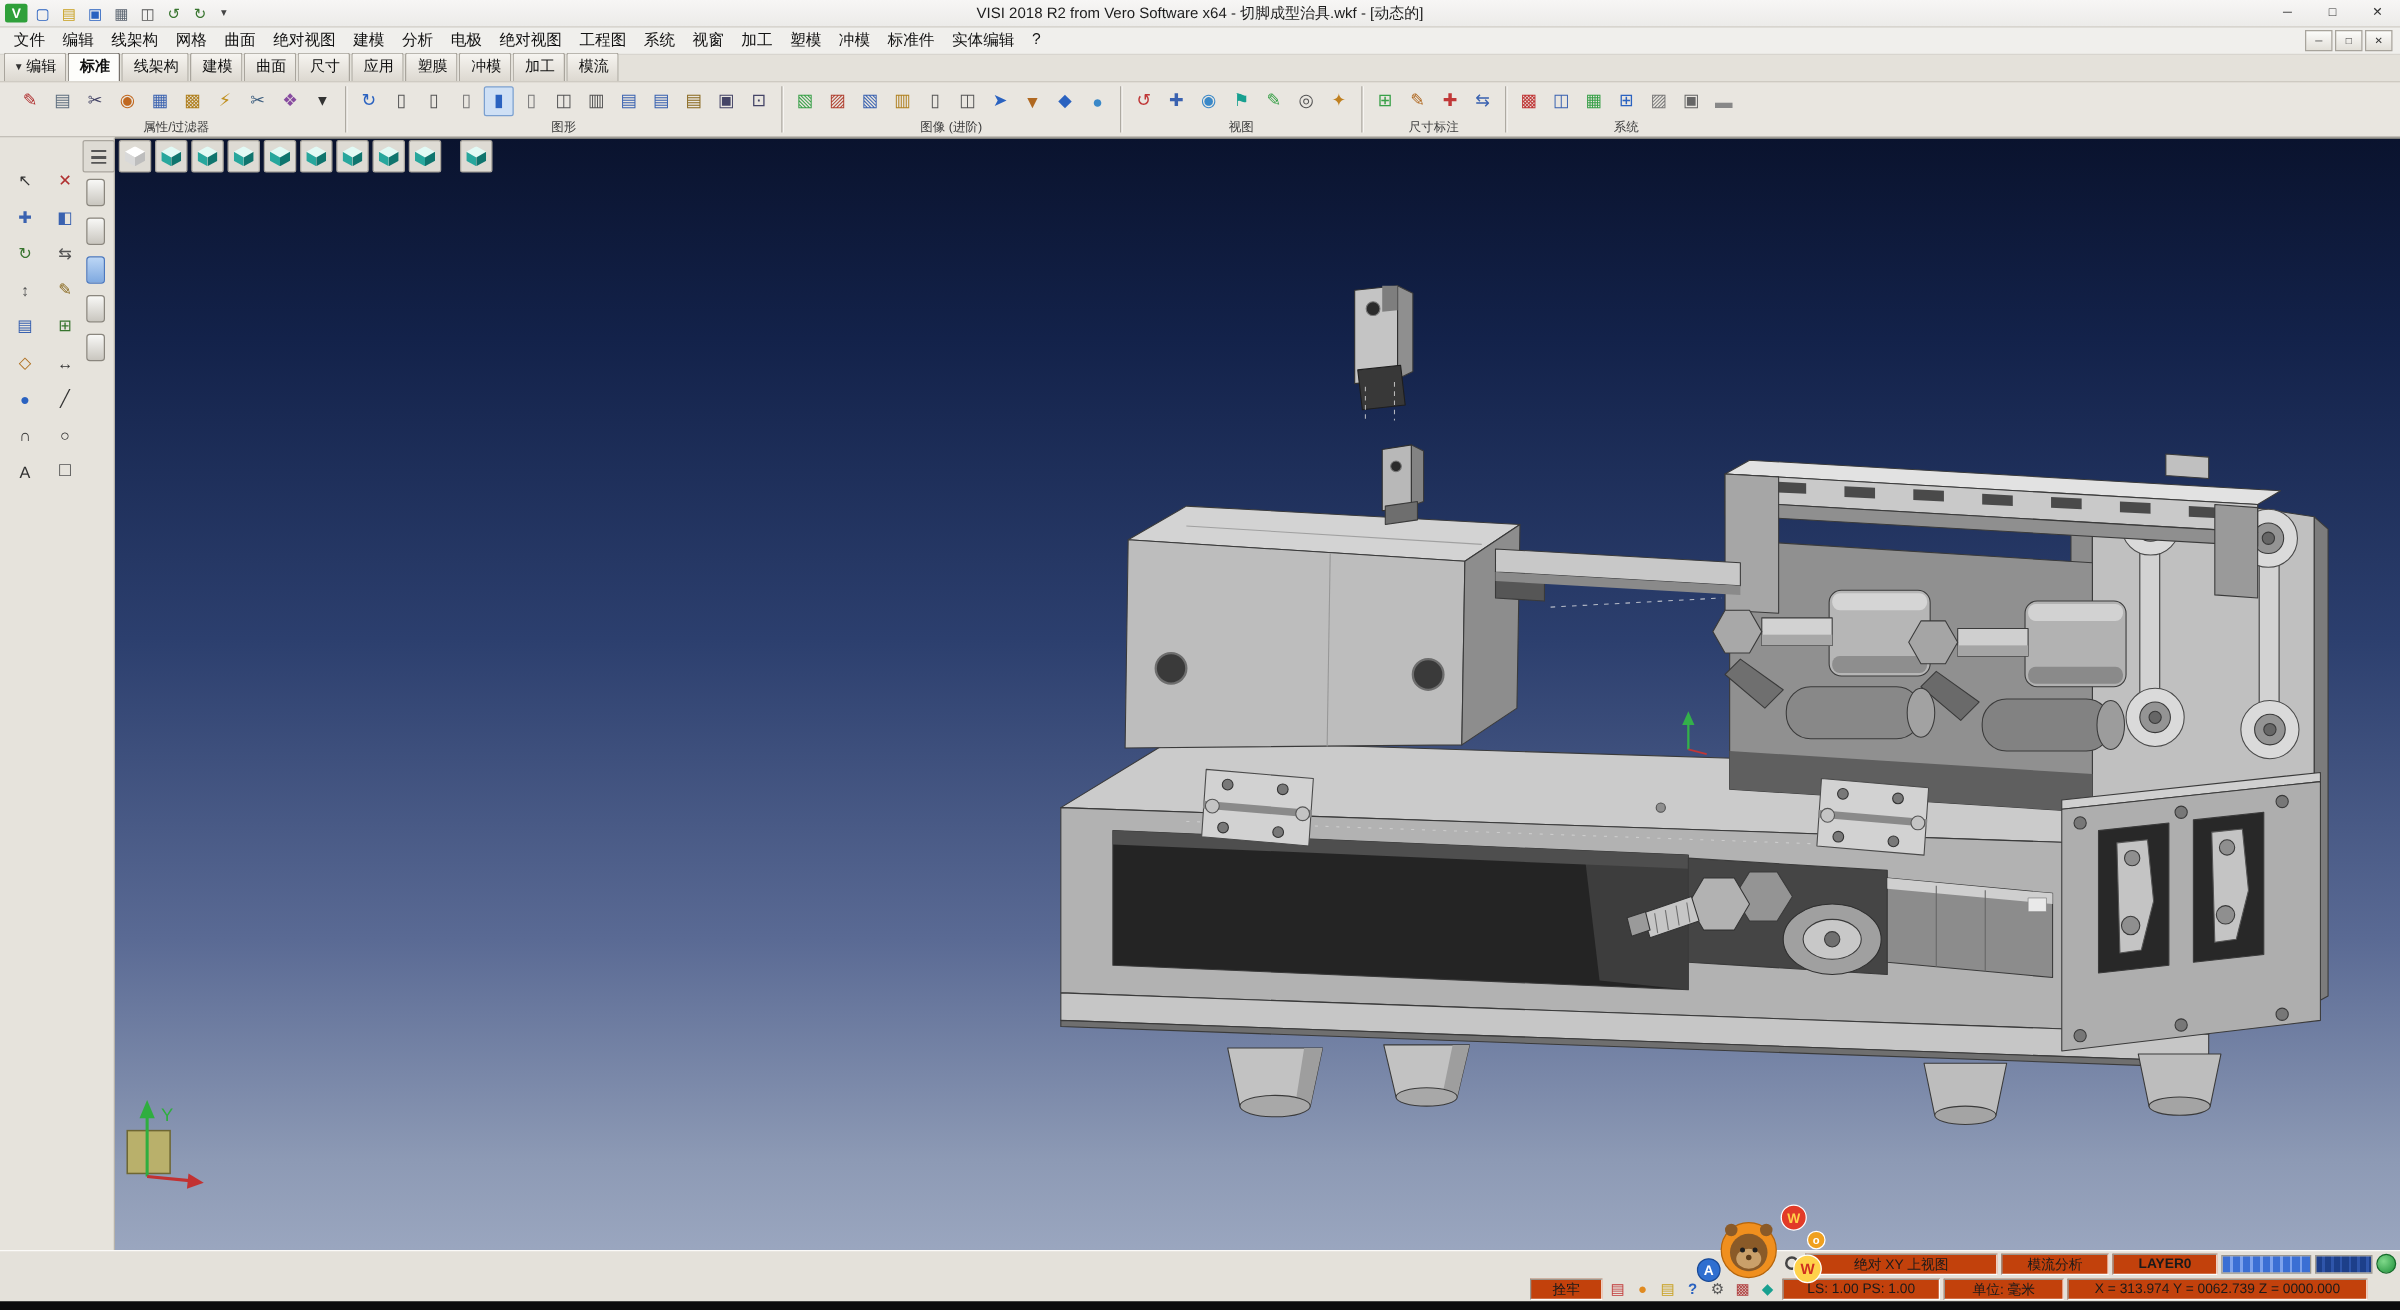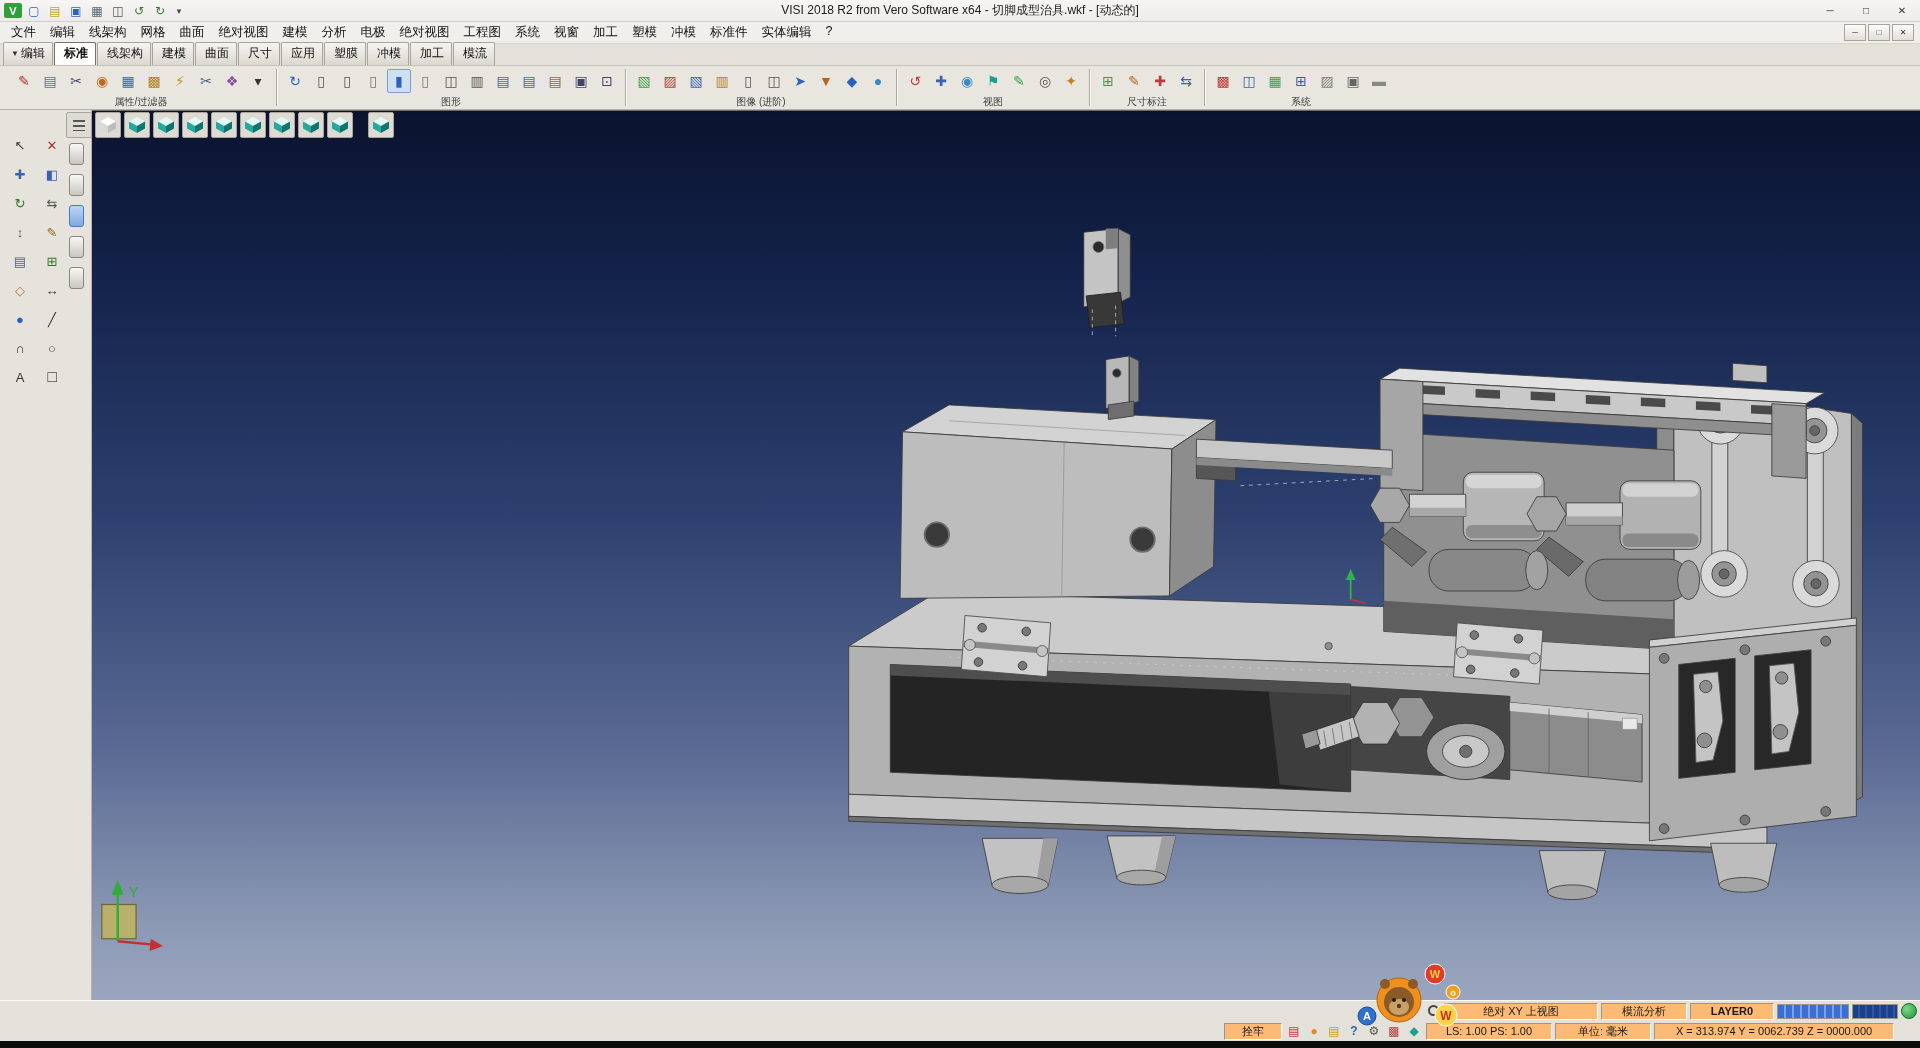--- a/index.html
+++ b/index.html
@@ -66,21 +66,21 @@
   .cube-btn:not([data-variant="menu"]) .menu-glyph{display:none}
   .viewport{flex:1;position:relative;overflow:hidden;border-top:1px solid #6a6a66;
     background:linear-gradient(180deg,#0a132e 0%,#13224a 18%,#2c3f6e 45%,#5a6a94 72%,#8d9ab5 92%,#9aa6bf 100%)}
   .viewport svg.model{position:absolute;inset:0;width:100%;height:100%}
   
   .statusbar{height:40px;background:#e4e1da;border-top:1px solid #fbfaf8;font-size:11px;color:#1a1a1a}
   .srow{height:20px;display:flex;align-items:center;gap:3px;padding:0 3px;box-sizing:border-box}
   .srow2{padding-right:26px}
   .spacer{flex:1}
   .sfield{height:15px;display:flex;align-items:center;justify-content:center;padding:0 6px;
-    border:1px solid;border-color:#9a968e #fdfdfb #fdfdfb #9a968e;background:#fdba74;white-space:nowrap}
+    border:1px solid;border-color:#9a968e #fdfdfb #fdfdfb #9a968e;background:#c2410c;white-space:nowrap}
   .bold{font-weight:bold}
   .sicon{width:18px;height:18px;display:flex;align-items:center;justify-content:center;font-size:12px;font-weight:bold}
   .sbar1{width:70px;height:13px;border:1px solid #9a968e;
     background:repeating-linear-gradient(90deg,#3b6fd4 0 6px,#7da2ec 6px 8px)}
   .sbar2{width:44px;height:13px;border:1px solid #9a968e;
     background:repeating-linear-gradient(90deg,#1d3f8a 0 5px,#2f55aa 5px 7px)}
   .sgreen{width:14px;height:14px;border-radius:50%;border:1px solid #156a2a;
     background:radial-gradient(circle at 35% 35%,#7fd98a,#1f8f3a)}
   .mag{position:relative;width:14px;height:14px}
   .mag::before{content:"";position:absolute;left:1px;top:1px;width:7px;height:7px;

